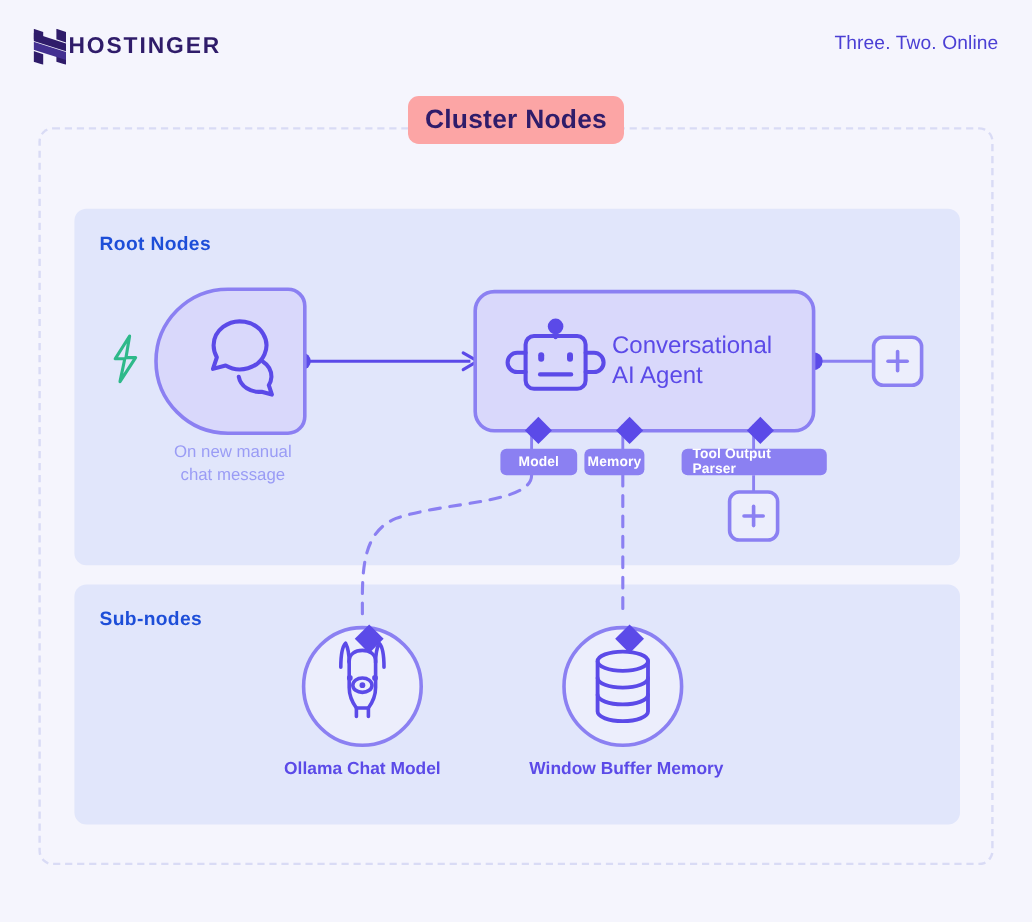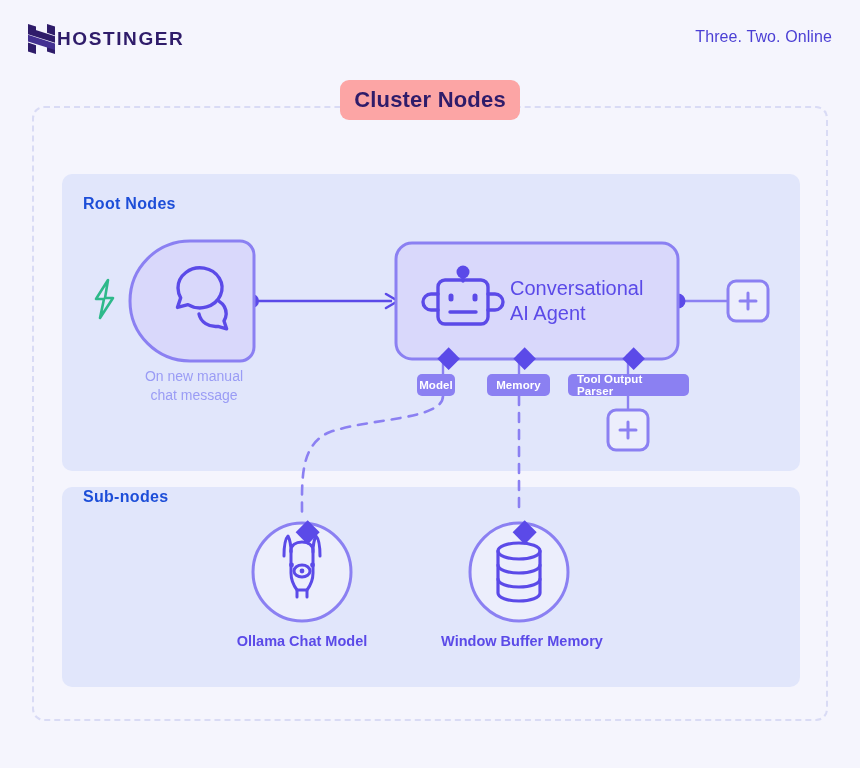--- a/index.html
+++ b/index.html
@@ -77,21 +77,21 @@
   .panel-root  { left: 62px;  top: 174px; width: 738px; height: 297px; }
   .panel-sub   { left: 62px;  top: 487px; width: 738px; height: 200px; }
   .panel-label {
     position: absolute;
     font-size: 16px;
     font-weight: bold;
     color: #1d4ed8;
     letter-spacing: .3px;
   }
   .label-root { left: 83px; top: 195px; }
-  .label-sub  { left: 83px; top: 488px; }
+  .label-sub  { left: 83px; top: 508px; }
 
   
   .diagram {
     position: absolute;
     left: 0; top: 0;
     width: 860px; height: 768px;
     pointer-events: none;
     z-index: 3;
   }
 
@@ -139,22 +139,22 @@
     align-items: center;
     justify-content: center;
     color: #ffffff;
     font-size: 11.5px;
     font-weight: bold;
     letter-spacing: .1px;
     padding: 0 9px;
     box-sizing: border-box;
     z-index: 5;
   }
-  .chip-model  { left: 417px; top: 374px; width: 38px; }
-  .chip-memory { left: 487px; top: 374px; width: 63px; }
+  .chip-model  { left: 417px; top: 374px; width: 64px; }
+  .chip-memory { left: 487px; top: 374px; width: 50px; }
   .chip-parser { left: 568px; top: 374px; width: 121px; }
 </style>
 </head>
 <body>
 
 <div class="header">
   <div class="brand">
     <svg class="brand-mark" viewBox="0 0 27 30">
       <path d="M0 0 L8 2.6 L8 11.4 L0 8.8 Z" fill="#2f1c6a"></path>
       <path d="M19 0 L27 2.6 L27 11.4 L19 8.8 Z" fill="#2f1c6a"></path>

